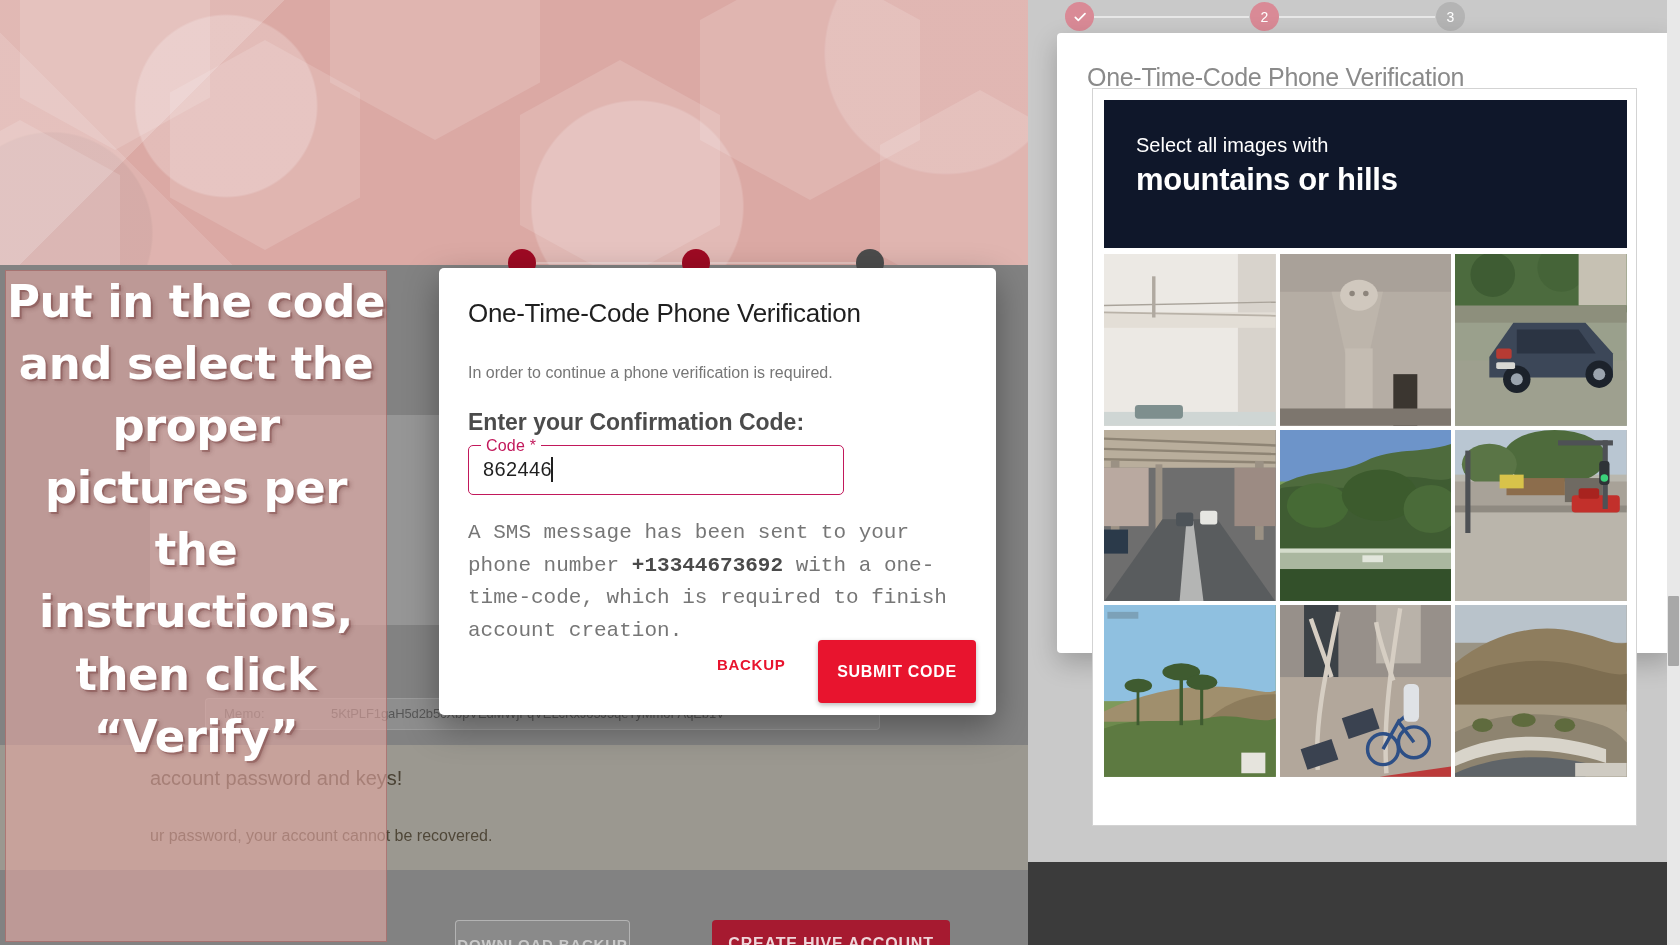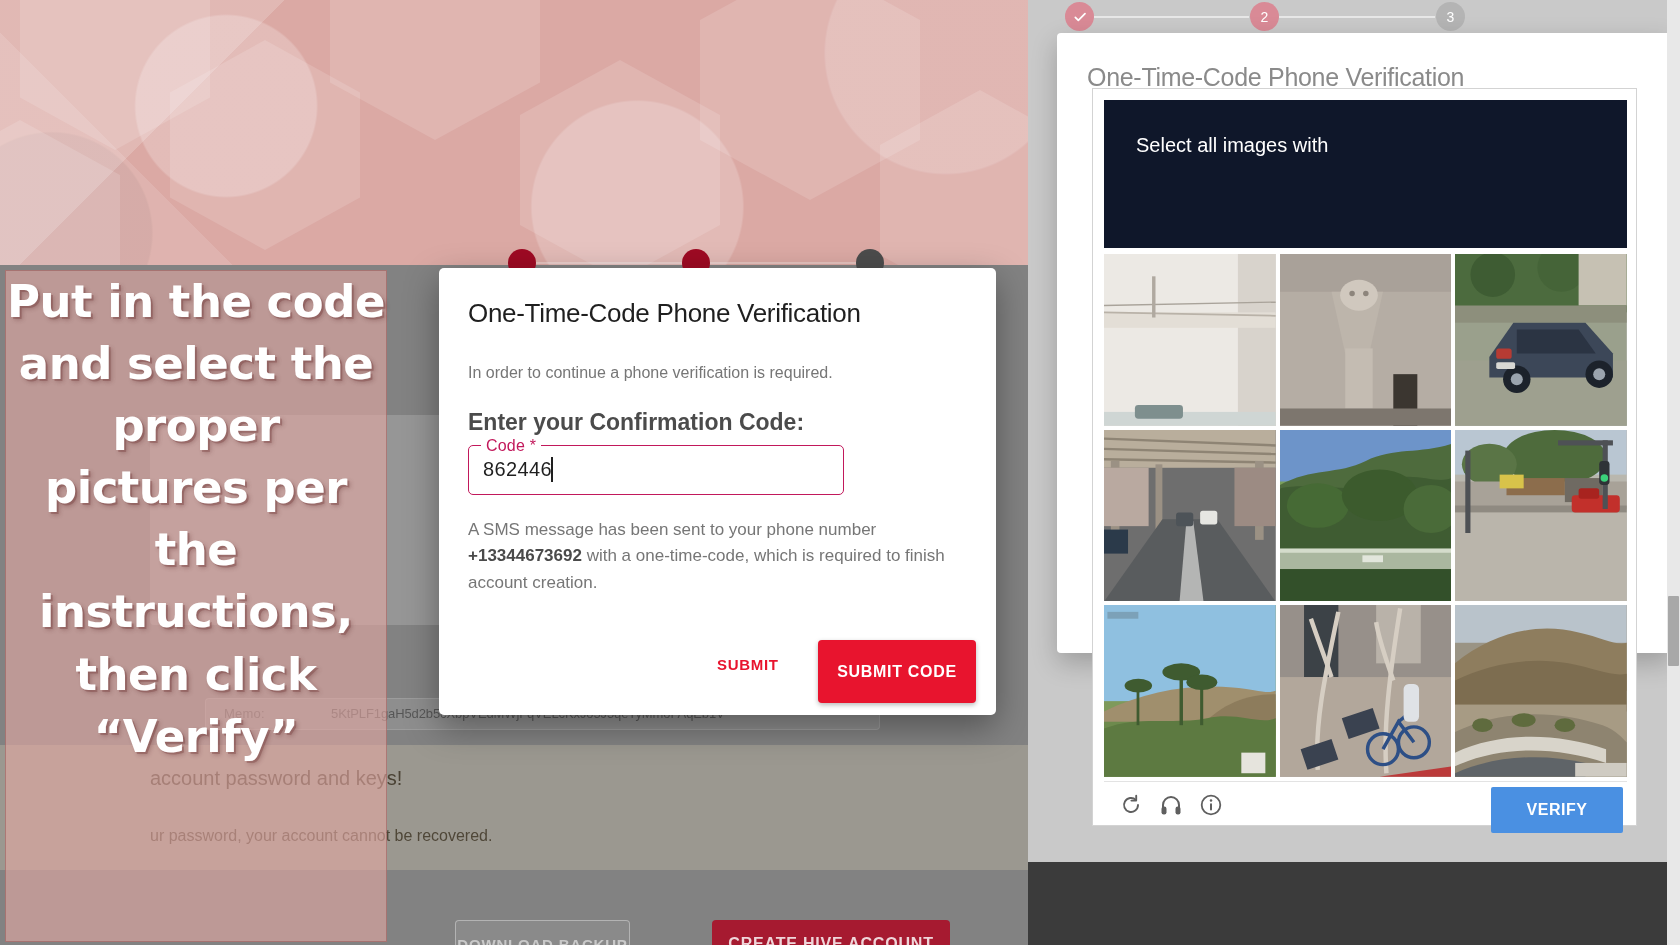--- a/index.html
+++ b/index.html
@@ -120,21 +120,21 @@
   .otp-field-value {
     position: absolute; left: 14px; top: 12px;
     font-size: 20px; color: #1f1f1f; letter-spacing: .4px;
   }
   .otp-caret {
     position: absolute; left: 82px; top: 11px; width: 1.5px; height: 25px;
     background: #1f1f1f;
   }
   .otp-note {
     position: absolute; left: 29px; top: 249px; width: 495px;
-    font-size: 17px; color: #767676; line-height: 1.55;
+    font-size: 21px; color: #767676; line-height: 1.55; font-family: Liberation Mono, monospace;
   }
   .otp-note b { color: #4a4a4a; }
   .otp-cancel {
     position: absolute; left: 266px; top: 378px; height: 36px; padding: 0 12px;
     display: flex; align-items: center; justify-content: center;
     background: transparent; border: 0;
     color: #e8142e; font-size: 15px; font-weight: bold; letter-spacing: .7px;
     cursor: pointer; font-family: "Liberation Sans", sans-serif;
   }
   .otp-submit {
@@ -287,21 +287,21 @@
       <div class="otp-label">Enter your Confirmation Code:</div>
 
       <div class="otp-field">
         <span class="otp-field-legend">Code *</span>
         <span class="otp-field-value">862446</span>
         <span class="otp-caret"></span>
       </div>
 
       <div class="otp-note"><span>A SMS message has been sent to your phone number </span><b>+13344673692</b><span> with a one-time-code, which is required to finish account creation.</span></div>
 
-      <button class="otp-cancel">SUBMIT</button>
+      <button class="otp-cancel">BACKUP</button>
       <button class="otp-submit">SUBMIT CODE</button>
     </div>
 
     <div class="caption">
       <div class="caption-text">Put in the code and select the proper pictures per the instructions, then click “Verify”</div>
     </div>
   </div>
 
   <div class="right-shot">
 
@@ -325,20 +325,21 @@
 
     <div class="rs-scrollbar">
       <div class="rs-scrollthumb"></div>
     </div>
   </div>
 
   <div class="captcha">
 
     <div class="cap-head">
       <div class="cap-head-l1">Select all images with</div>
+      <div class="cap-head-l2">mountains or hills</div>
     </div>
 
     <div class="cap-grid">
 
       <div class="cap-tile">
         <svg class="sky" viewBox="0 0 100 100" preserveAspectRatio="none">
           <rect width="100" height="100" fill="#ece9e4"></rect>
           <rect x="78" y="0" width="22" height="100" fill="#d8d3cc"></rect>
           <rect x="0" y="34" width="100" height="9" fill="#e3ded6"></rect>
           <line x1="0" y1="34" x2="100" y2="36" stroke="#b9b2a8" stroke-width="1"></line>
@@ -503,38 +504,15 @@
           <rect x="70" y="92" width="30" height="8" fill="#cfcbc2"></rect>
           <g fill="#5f6b3e">
             <ellipse cx="16" cy="70" rx="6" ry="4"></ellipse>
             <ellipse cx="40" cy="67" rx="7" ry="4"></ellipse>
             <ellipse cx="64" cy="70" rx="6" ry="4"></ellipse>
           </g>
         </svg>
       </div>
     </div>
 
-    <div class="cap-foot">
-      <div class="cap-icon" style="left:12px;">
-        <svg width="24" height="24" viewBox="0 0 24 24">
-          <path d="M19 12a7 7 0 1 1-2.05-4.95" fill="none" stroke="#5f5f5f" stroke-width="1.9" stroke-linecap="round"></path>
-          <polyline points="17.2,2.8 17.2,7.6 12.4,7.6" fill="none" stroke="#5f5f5f" stroke-width="1.9" stroke-linecap="round" stroke-linejoin="round"></polyline>
-        </svg>
-      </div>
-      <div class="cap-icon" style="left:52px;">
-        <svg width="24" height="24" viewBox="0 0 24 24">
-          <path d="M4 15v-3a8 8 0 0 1 16 0v3" fill="none" stroke="#5f5f5f" stroke-width="2" stroke-linecap="round"></path>
-          <rect x="2.5" y="13.5" width="5" height="8" rx="2.2" fill="#5f5f5f"></rect>
-          <rect x="16.5" y="13.5" width="5" height="8" rx="2.2" fill="#5f5f5f"></rect>
-        </svg>
-      </div>
-      <div class="cap-icon" style="left:92px;">
-        <svg width="24" height="24" viewBox="0 0 24 24">
-          <circle cx="12" cy="12" r="9.3" fill="none" stroke="#5f5f5f" stroke-width="1.8"></circle>
-          <circle cx="12" cy="7.4" r="1.25" fill="#5f5f5f"></circle>
-          <rect x="11" y="10.2" width="2" height="7.2" rx="1" fill="#5f5f5f"></rect>
-        </svg>
-      </div>
-      <button class="cap-verify">VERIFY</button>
-    </div>
   </div>
 
 </div>
 
 </body></html>

